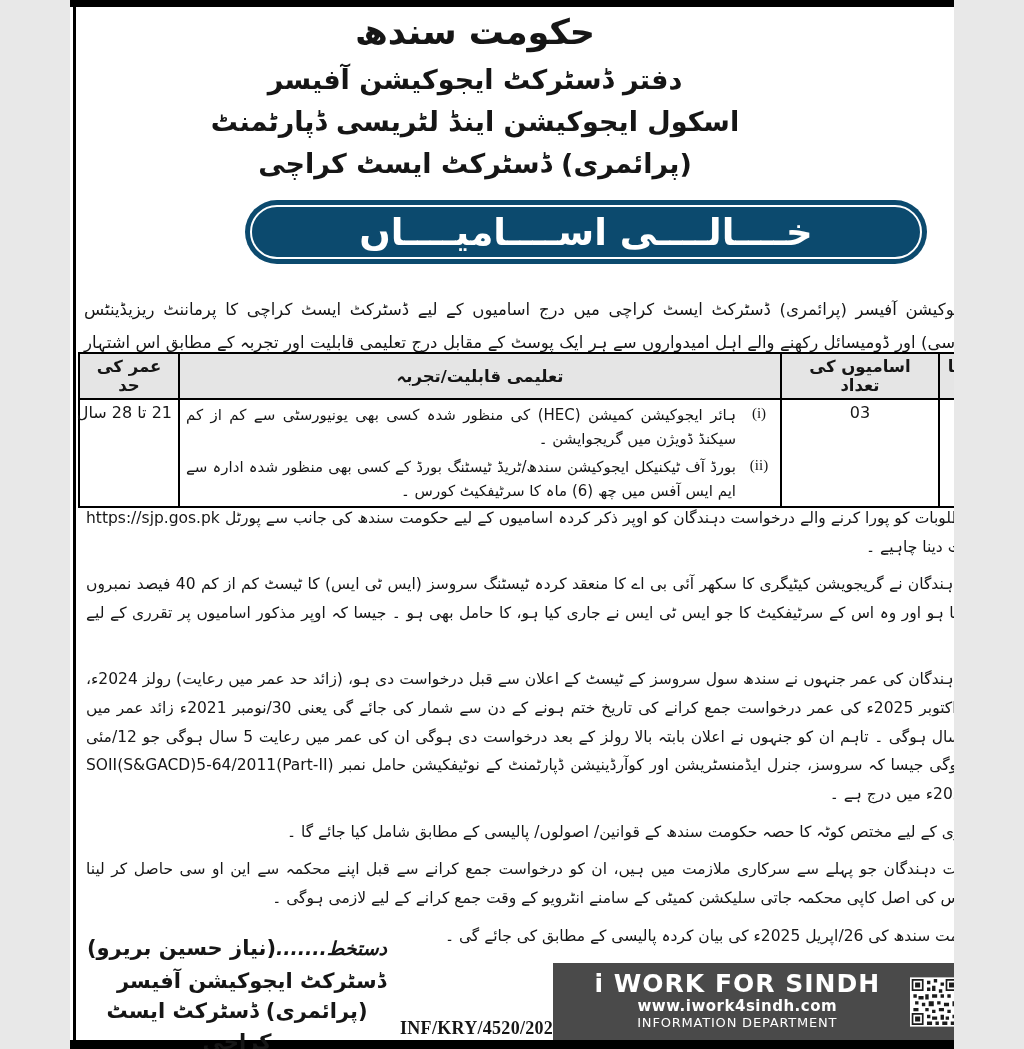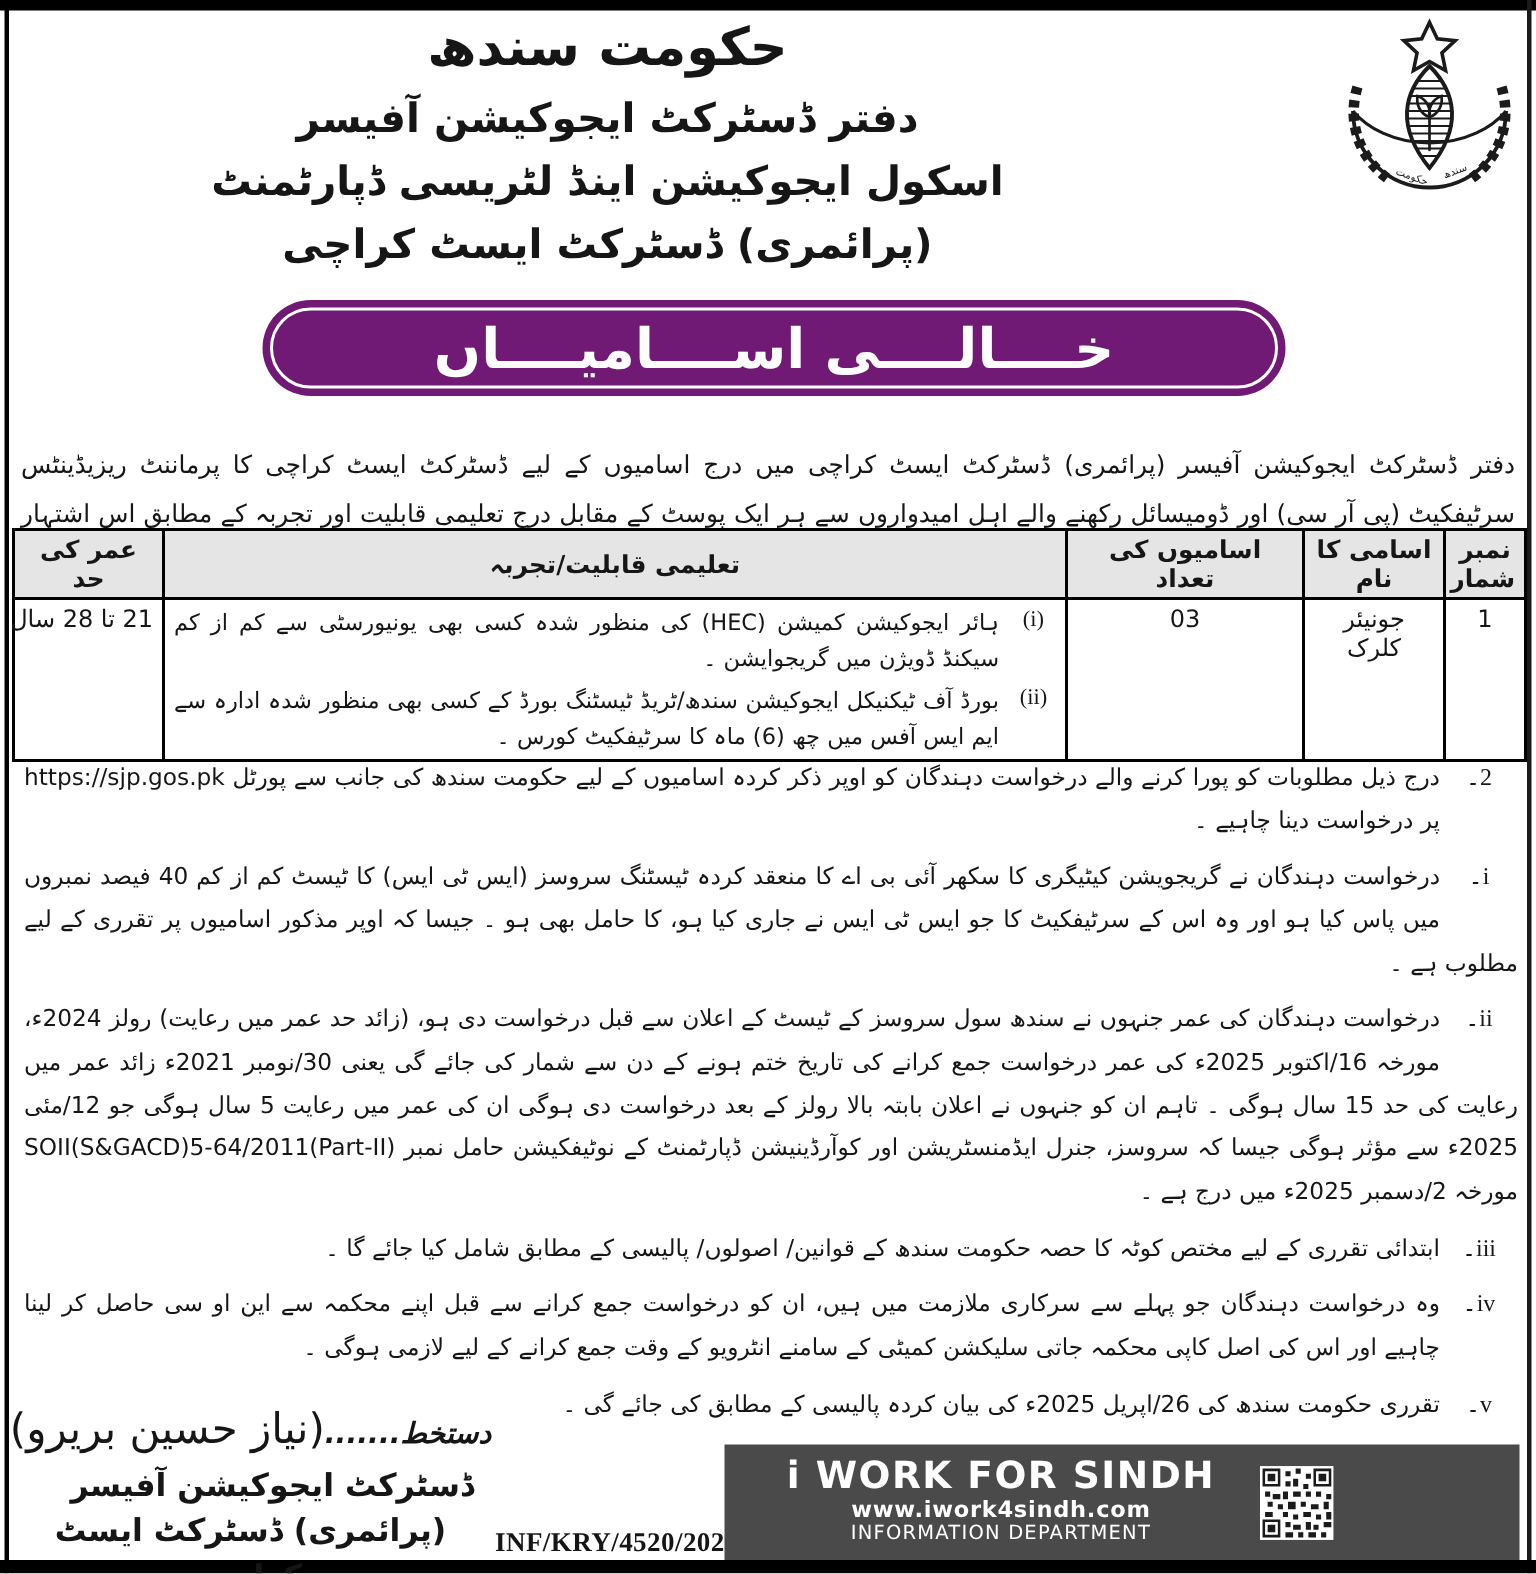--- a/index.html
+++ b/index.html
@@ -1,31 +1,31 @@
 <!DOCTYPE html>
 <html lang="ur"><head>
 <meta charset="utf-8">
 <style>
   html,body{margin:0;padding:0;background:#e8e8e8;}
-  .page{position:relative;width:1024px;height:1049px;background:#fff;margin:0 auto;
+  .page{position:relative;width:884px;height:1049px;background:#fff;margin:0 auto;
         font-family:"DejaVu Sans",sans-serif;color:#161616;overflow:hidden;}
   
   .frame-top{position:absolute;left:0;top:0;width:1024px;height:7px;background:#000;}
   .frame-bottom{position:absolute;left:0;top:1040px;width:1024px;height:9px;background:#000;}
   .frame-left{position:absolute;left:3px;top:0;width:3px;height:1049px;background:#000;}
   .frame-right{position:absolute;left:1018px;top:0;width:3px;height:1049px;background:#1a1a1a;}
 
   
   .header-text{position:absolute;left:55px;top:12px;width:700px;text-align:center;direction:rtl;}
   .govt-title{font-size:35px;font-weight:bold;margin-bottom:12px;}
   .dept-line{font-size:27px;font-weight:bold;margin-bottom:11px;line-height:1.15;}
   .emblem{position:absolute;left:893px;top:12px;width:120px;height:156px;}
 
   
-  .vac-banner{position:absolute;left:175px;top:200px;width:682px;height:64px;background:#701a75;
+  .vac-banner{position:absolute;left:175px;top:200px;width:682px;height:64px;background:#0c4a6e;
       border-radius:34px;display:flex;align-items:center;justify-content:center;}
   .vac-banner::before{content:"";position:absolute;inset:5px;border:2px solid #fff;border-radius:28px;}
   .vac-banner span{color:#fff;font-size:37px;font-weight:bold;letter-spacing:1px;}
 
   
   .intro{position:absolute;left:14px;top:276px;width:996px;direction:rtl;text-align:justify;
       font-size:16.5px;line-height:2.05;}
 
   
   table.jobs{position:absolute;left:8px;top:352px;width:1008px;border-collapse:collapse;
@@ -46,21 +46,21 @@
   
   .notes{position:absolute;left:16px;top:504px;width:996px;height:452px;direction:rtl;overflow:hidden;}
   .note{margin-bottom:9px;text-align:justify;font-size:15.5px;line-height:1.85;}
   .note-marker{float:right;width:52px;text-align:center;font-family:"Liberation Serif",serif;
       font-size:16px;}
 
   
   .signature{position:absolute;left:6px;top:936px;width:322px;text-align:center;direction:rtl;}
   .sig-line{font-size:19px;white-space:nowrap;}
   .sig-label{font-style:italic;font-weight:bold;}
-  .sig-name{font-weight:normal;font-size:28px;}
+  .sig-name{font-weight:bold;font-size:21px;}
   .sig-designation{font-size:21px;font-weight:bold;margin-top:6px;line-height:1.45;padding-left:29px;}
   .sig-district{font-size:21px;font-weight:bold;line-height:1.45;}
 
   
   .ref-no{position:absolute;left:330px;top:1018px;font-family:"Liberation Serif",serif;
       font-weight:bold;font-size:18px;letter-spacing:.3px;}
   .iwork{position:absolute;left:483px;top:963px;width:530px;height:77px;background:#4a4a4a;
       display:flex;align-items:center;}
   .iwork-textblock{width:350px;text-align:center;color:#fff;padding-left:12px;}
   .iwork-title{font-size:25px;font-weight:bold;letter-spacing:1px;line-height:1.05;}

